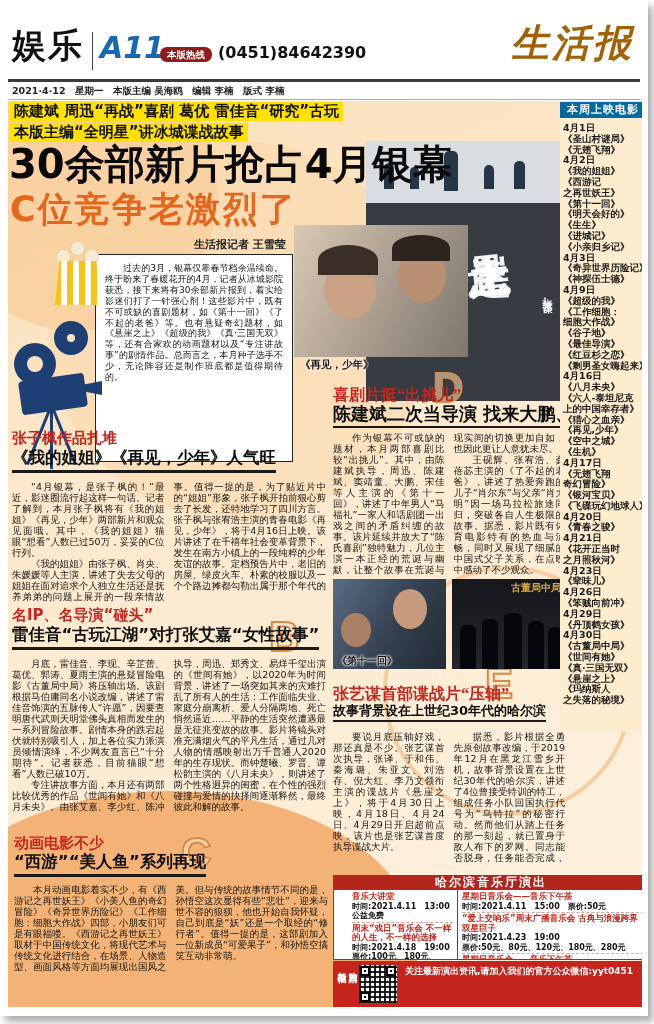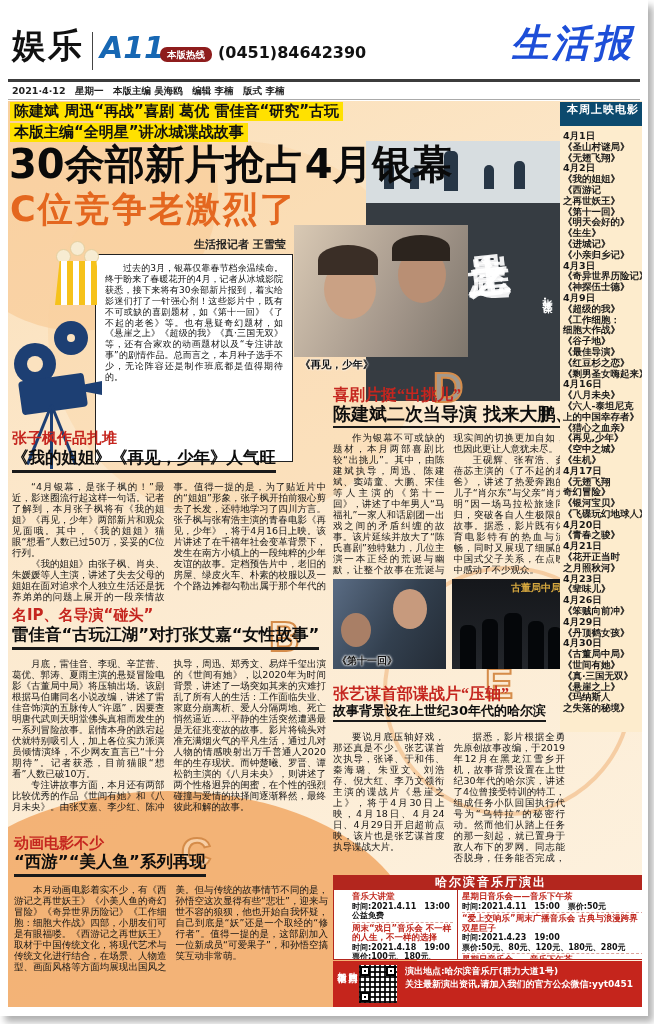--- a/index.html
+++ b/index.html
@@ -6,21 +6,21 @@
   *{box-sizing:border-box;}
   body{font-family:"DejaVu Sans","Liberation Sans",sans-serif;width:654px;height:1024px;position:relative;overflow:hidden;}
   .sheet{position:absolute;left:0;top:0;width:648px;height:1016px;background:#fff;box-shadow:5px 6px 7px rgba(110,110,110,.55);}
 
   
   .mh-section{position:absolute;left:12px;top:28px;font:700 34px/1 "DejaVu Serif",serif;color:#111;letter-spacing:2px;}
   .mh-div{position:absolute;left:92px;top:32px;width:1px;height:38px;background:#444;}
   .mh-pageno{position:absolute;left:100px;top:33px;font:900 30px/1 "DejaVu Sans",sans-serif;font-style:italic;color:#1767b3;}
   .mh-hotline{position:absolute;left:160px;top:47px;width:52px;height:15px;background:#8e1c1c;color:#fff;font:700 9.5px/15px "DejaVu Sans",sans-serif;text-align:center;border-radius:7px;}
   .mh-phone{position:absolute;left:218px;top:45px;font:900 16px/1 "DejaVu Sans",sans-serif;color:#111;}
-  .mh-logo{position:absolute;right:14px;top:24px;font:900 38px/1 "DejaVu Serif",serif;font-style:italic;color:#1d4ed8;letter-spacing:3px;}
+  .mh-logo{position:absolute;right:14px;top:24px;font:900 38px/1 "DejaVu Serif",serif;font-style:italic;color:#a16207;letter-spacing:3px;}
   .mh-rule1{position:absolute;left:8px;top:79px;width:632px;height:3px;background:#3c3c3c;}
   .mh-date{position:absolute;left:12px;top:86px;font:700 9.5px/1 "DejaVu Sans",sans-serif;color:#222;}
   .mh-rule2{position:absolute;left:8px;top:99px;width:632px;height:1px;background:#aaa;}
 
   
   .content{position:absolute;left:8px;top:101px;width:634px;height:906px;background:linear-gradient(155deg,#fbdfb8 0%,#fcead0 45%,#fdf2e0 100%);overflow:hidden;}
   .circ{position:absolute;border-radius:50%;}
   .c1{left:-70px;top:-50px;width:280px;height:280px;background:#f7c48c;opacity:.55;}
   .c4{left:40px;top:40px;width:380px;height:380px;background:#f9d2a0;opacity:.4;}
   .c2{left:-90px;top:690px;width:500px;height:310px;background:#f0a45e;opacity:.8;}
@@ -71,21 +71,21 @@
   
   .dphoto{position:absolute;top:478px;width:113px;height:90px;z-index:2;overflow:hidden;}
   .dp1{left:325px;background:linear-gradient(120deg,#5a6c84,#33404f 55%,#232b35);}
   .dp2{left:444px;background:linear-gradient(#15171b,#23262b);}
   .dp-cap{position:absolute;left:4px;bottom:3px;font:800 10px/1 "DejaVu Sans",sans-serif;color:#111;text-shadow:0 0 2px #fff,0 0 2px #fff,0 0 3px #fff;}
   .dp-logo{position:absolute;right:4px;top:4px;font:900 10px/1 "DejaVu Serif",serif;color:#d8a93f;}
   .dp2 .sil{position:absolute;bottom:0;background:#05070a;border-radius:6px 6px 0 0;}
 
   
   .calendar{position:absolute;left:552px;top:1px;width:86px;height:630px;background:#fdeccd;z-index:3;}
-  .cal-head{width:86px;height:24px;background:#0c4a6e;color:#fff;font:800 11px/16px "DejaVu Sans",sans-serif;text-align:center;letter-spacing:1px;}
+  .cal-head{width:86px;height:16px;background:#0369a1;color:#fff;font:800 11px/16px "DejaVu Sans",sans-serif;text-align:center;letter-spacing:1px;}
   .cal-list{padding:5px 0 0 3px;}
   .cal-item{font:600 9.5px/10.8px "DejaVu Sans",sans-serif;color:#1a1a1a;white-space:nowrap;}
 
   
   .concerts{position:absolute;left:325px;top:774px;width:316px;height:85px;z-index:3;}
   .con-title{height:15px;background:#b3261e;color:#fff;font:800 12px/15px "DejaVu Sans",sans-serif;text-align:center;letter-spacing:2px;}
   .con-body{display:flex;height:70px;background:#fff;border:1px solid #b3261e;border-top:none;}
   .con-col{padding:2px 4px;overflow:hidden;}
   .con-col.left{width:110px;border-right:1px solid #b3261e;margin-left:14px;}
   .con-col.right{flex:1;}
@@ -327,19 +327,18 @@
       <div class="wlabels">
         <div class="wlabel">加微信</div>
           <div class="wlabel">购门票</div>
       </div>
       <div class="qr">
         <div class="fm tl"></div>
         <div class="fm tr"></div>
         <div class="fm bl"></div>
       </div>
       <div class="flines">
-        <div class="fline">演出地点:哈尔滨音乐厅(群力大道1号)</div>
           <div class="fline">关注最新演出资讯,请加入我们的官方公众微信:yyt0451</div>
       </div>
     </div>
 
   </div>
 </div>
 
 </body></html>

